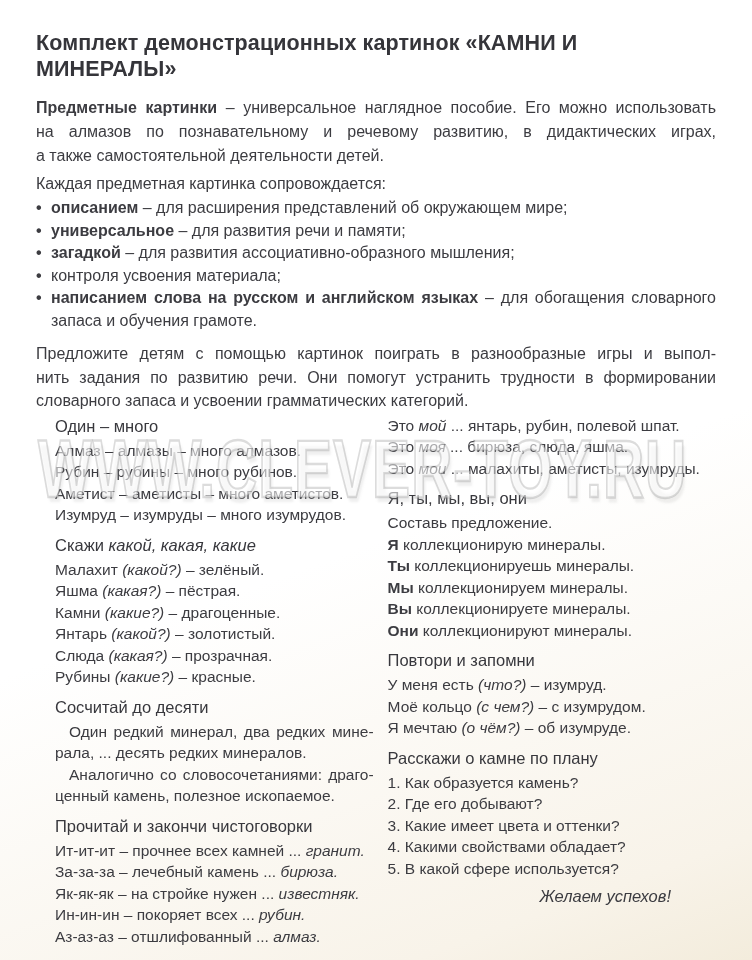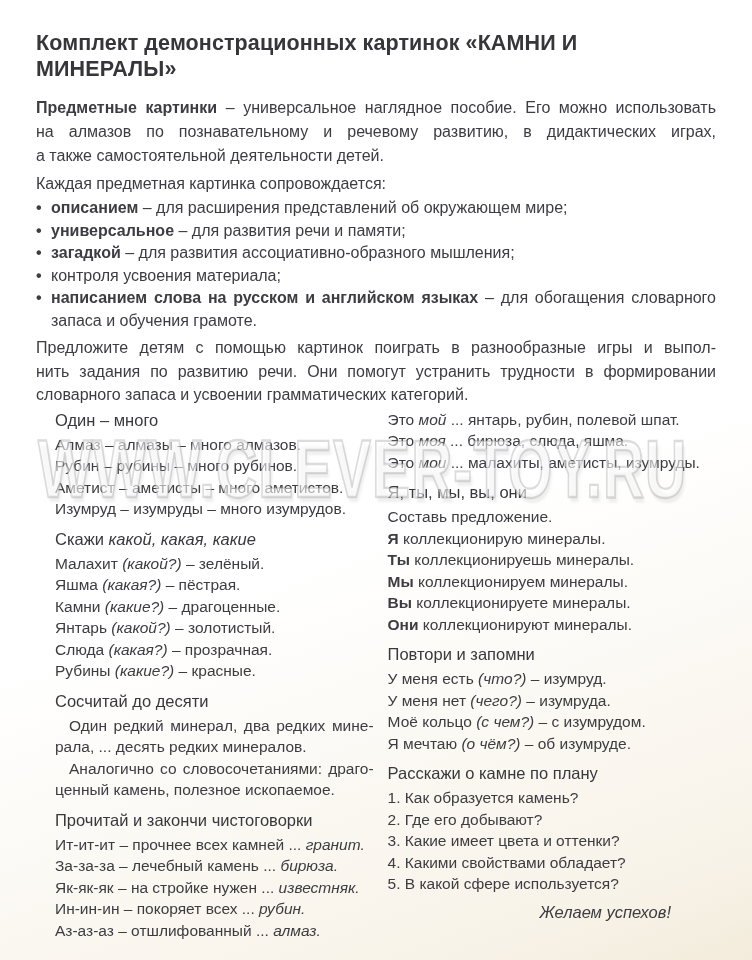--- a/index.html
+++ b/index.html
@@ -22,21 +22,21 @@
   .line{display:block}
   .line.j{text-align:justify;text-align-last:justify}
   .line.ind{text-indent:14px}
   .bold{font-weight:700}
   .italic{font-style:italic}
   .lead-heading{margin-top:4px;line-height:24px}
   .bullets{line-height:22.5px;margin-top:1px}
   .bullet{display:flex}
   .marker{flex:0 0 15px;font-weight:700}
   .bcontent{flex:1}
-  .suggestion{margin-top:4px;line-height:23.5px}
+  .suggestion{margin-top:10px;line-height:23.5px}
   .columns{display:flex;gap:14px;padding-left:19px;margin-top:2px}
   .col-left{width:322px}
   .col-right{width:332px}
   .sec-body{line-height:21.5px;font-size:15.5px}
   .section{margin-top:8px}
   .section:first-child{margin-top:0}
   .sec-h{font-size:16.5px;font-weight:400;line-height:22px;margin:0 0 3px 0;color:#38383d}
   .closing{margin-top:6px;text-align:right;padding-right:45px;font-size:16.5px;line-height:22px}
   .watermark{
     position:absolute;left:38px;top:422px;white-space:nowrap;pointer-events:none;
@@ -161,21 +161,20 @@
               <div class="line"><span class="bold ">Ты</span><span class=""> коллекционируешь минералы.</span></div>
               <div class="line"><span class="bold ">Мы</span><span class=""> коллекционируем минералы.</span></div>
               <div class="line"><span class="bold ">Вы</span><span class=""> коллекционируете минералы.</span></div>
               <div class="line"><span class="bold ">Они</span><span class=""> коллекционируют минералы.</span></div>
             </div>
           </div>
           <div class="section">
             <div class="sec-h"><span class="">Повтори и запомни</span></div>
             <div>
               <div class="line"><span class="">У меня есть </span><span class="italic">(что?)</span><span class=""> – изумруд.</span></div>
-              <div class="line"><span class="">У меня нет </span><span class="italic">(чего?)</span><span class=""> – изумруда.</span></div>
               <div class="line"><span class="">Моё кольцо </span><span class="italic">(с чем?)</span><span class=""> – с изумрудом.</span></div>
               <div class="line"><span class="">Я мечтаю </span><span class="italic">(о чём?)</span><span class=""> – об изумруде.</span></div>
             </div>
           </div>
           <div class="section">
             <div class="sec-h"><span class="">Расскажи о камне по плану</span></div>
             <div>
               <div class="line"><span class="">1. Как образуется камень?</span></div>
               <div class="line"><span class="">2. Где его добывают?</span></div>
               <div class="line"><span class="">3. Какие имеет цвета и оттенки?</span></div>

